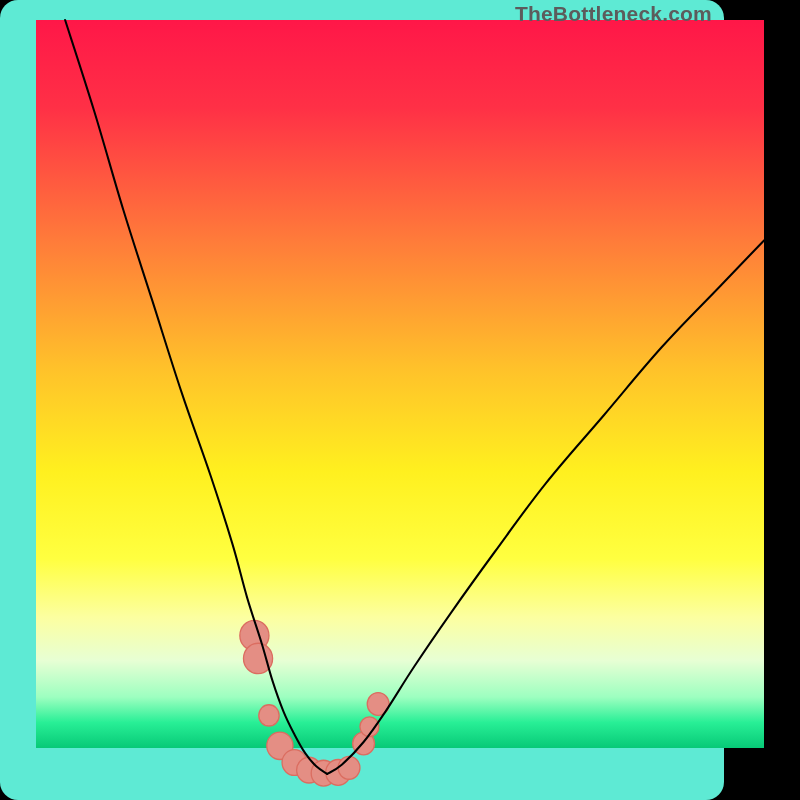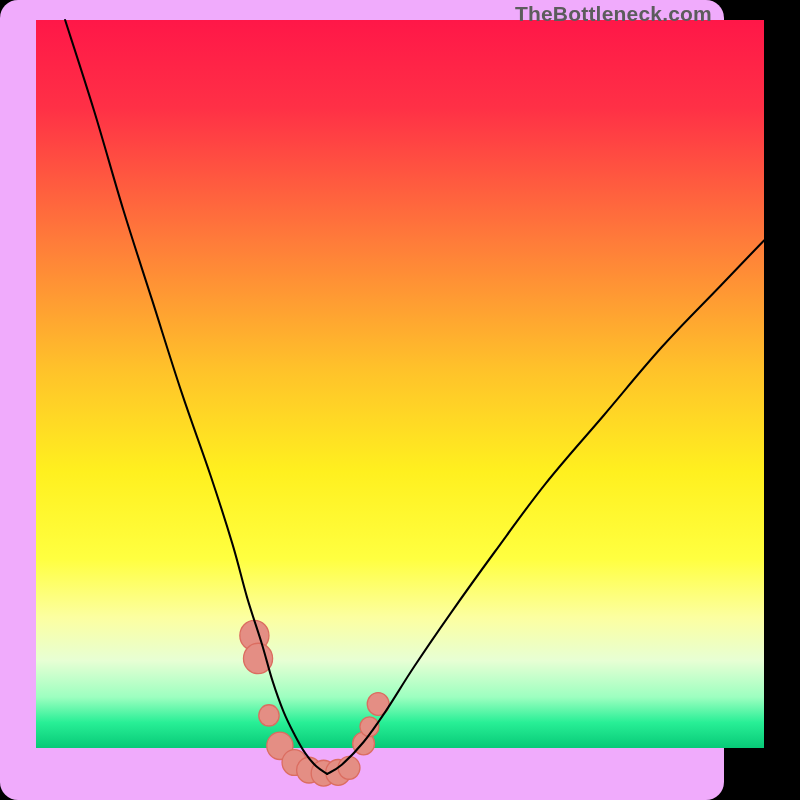--- a/index.html
+++ b/index.html
@@ -9,21 +9,21 @@
     height: 800px;
     background: #000;
     overflow: hidden;
   }
   .frame {
     position: absolute;
     top: 0;
     left: 0;
     width: 724px;
     height: 800px;
-    background: #f0abfc;
+    background: #5eead4;
     border-radius: 18px;
   }
   .plot-area {
     position: absolute;
     
     left: 36px;
     top: 20px;
     width: 728px;
     height: 760px;
   }

